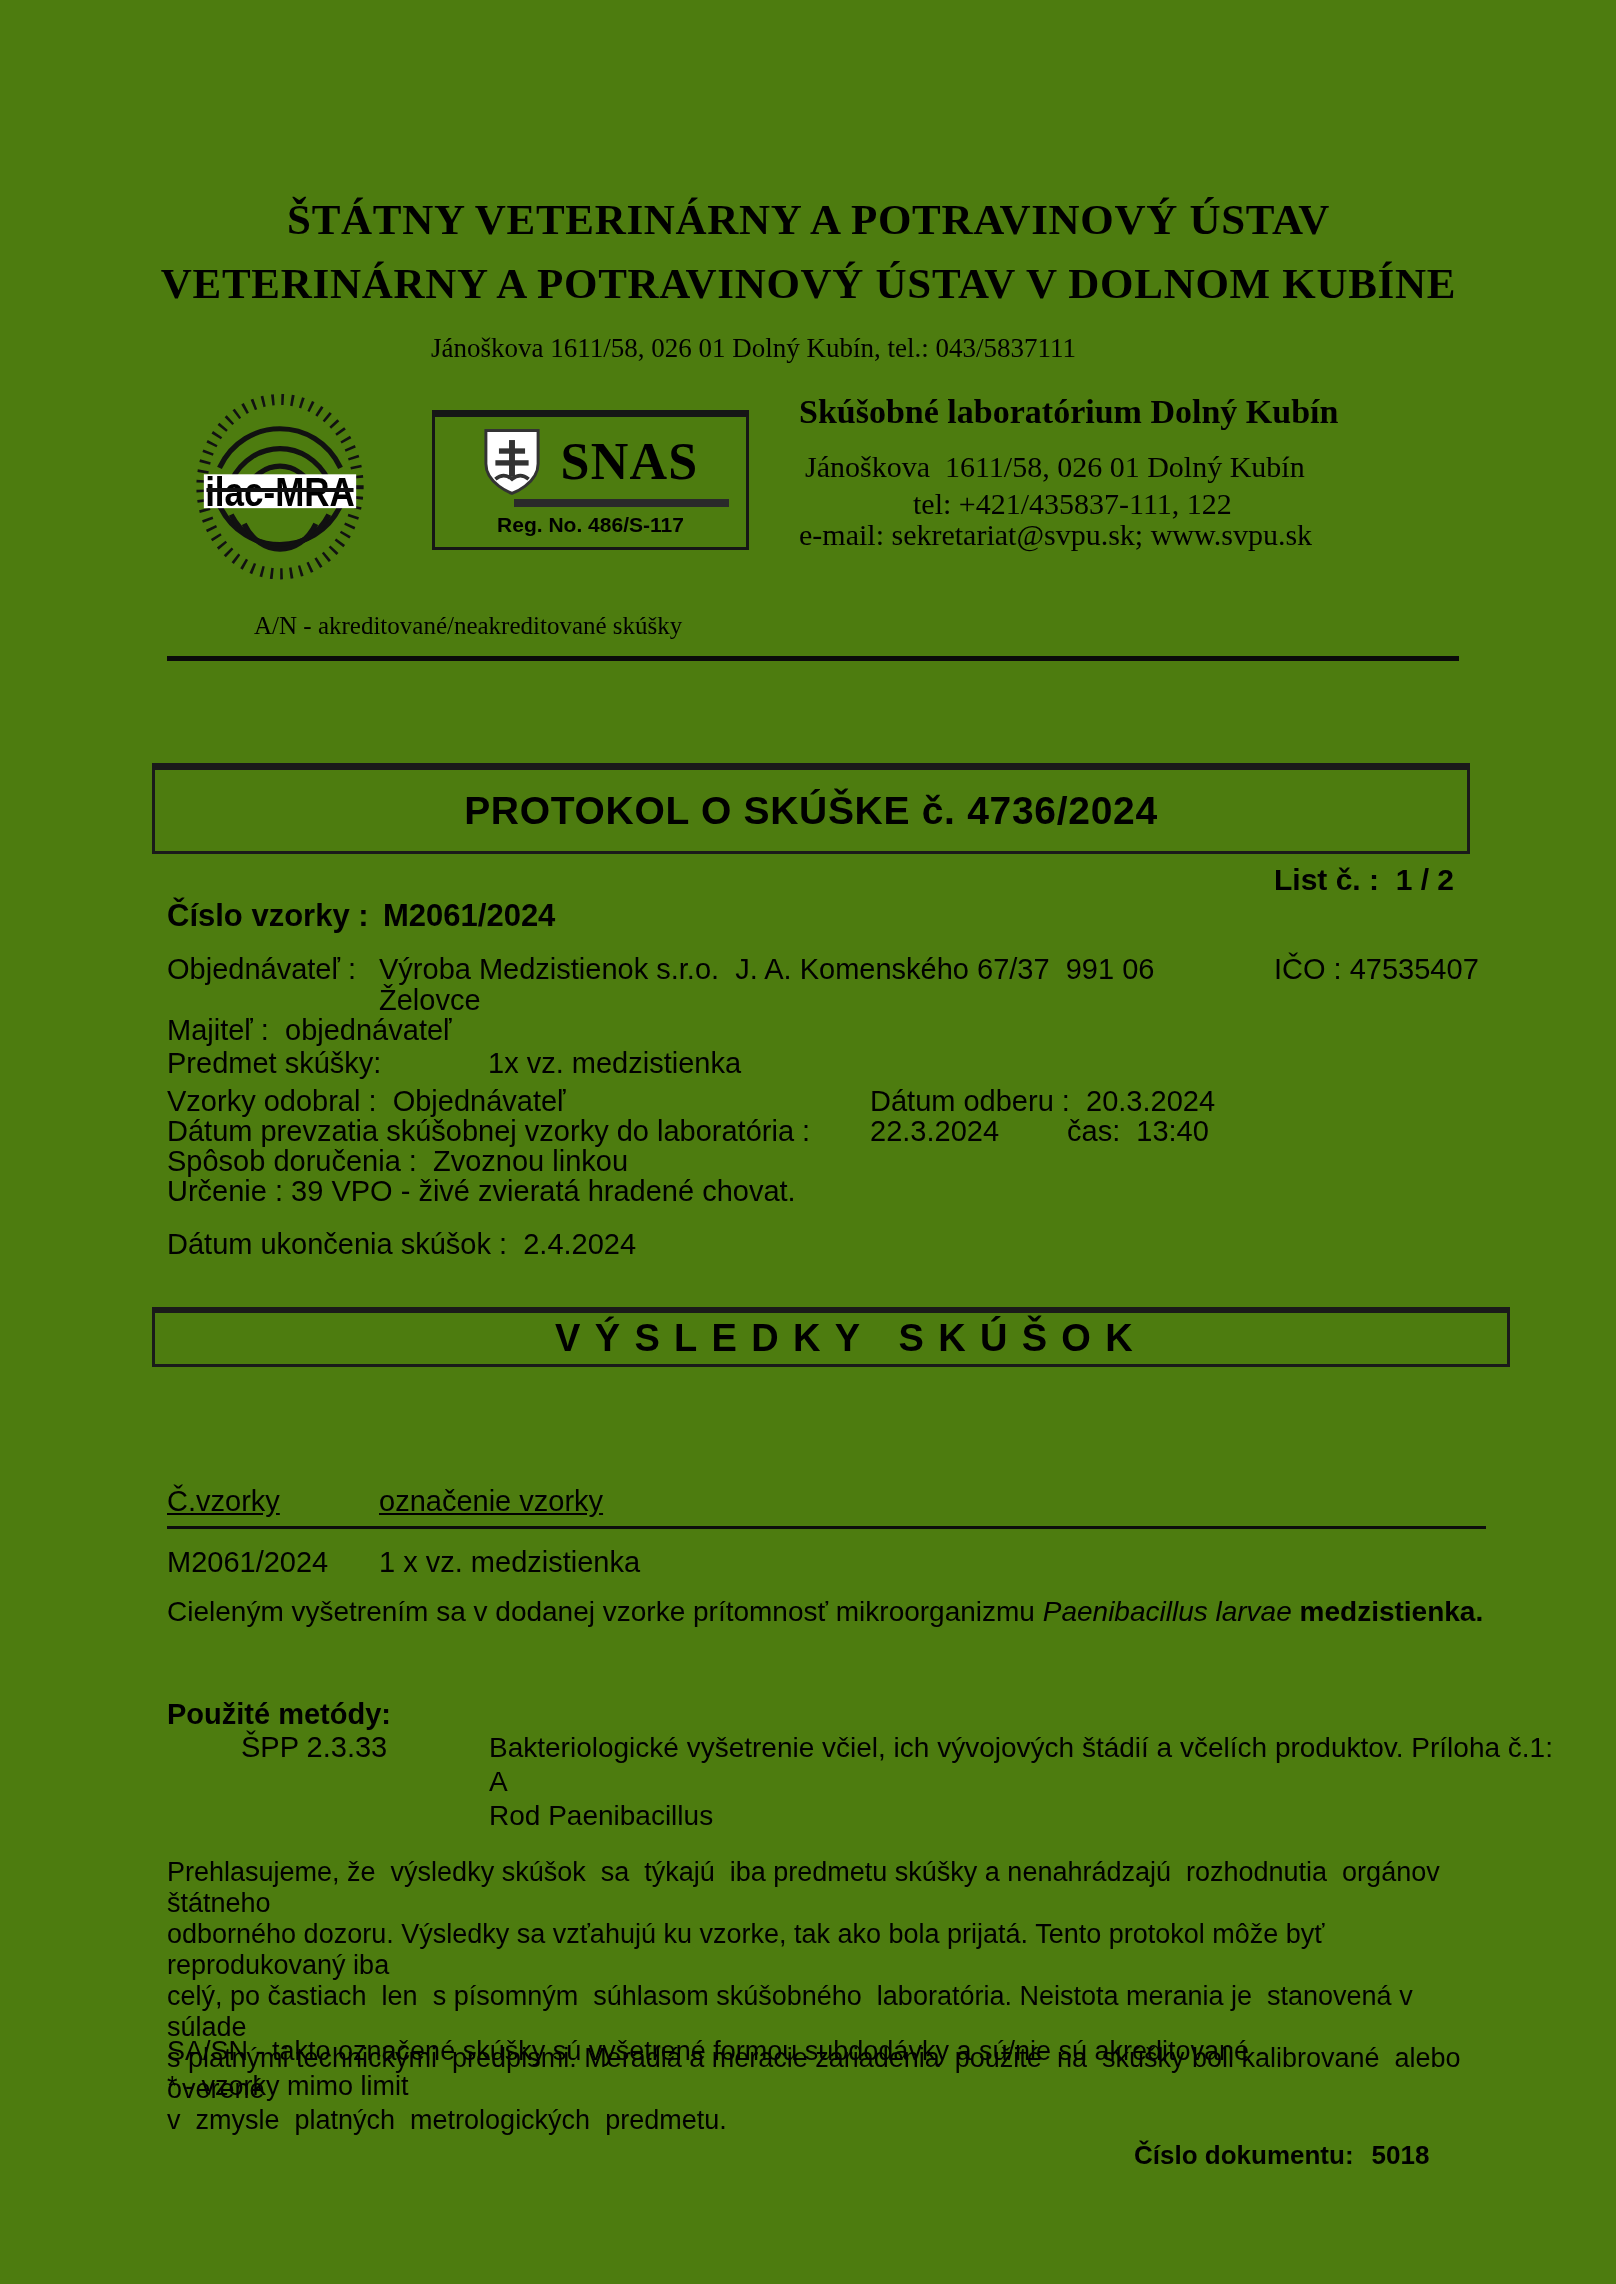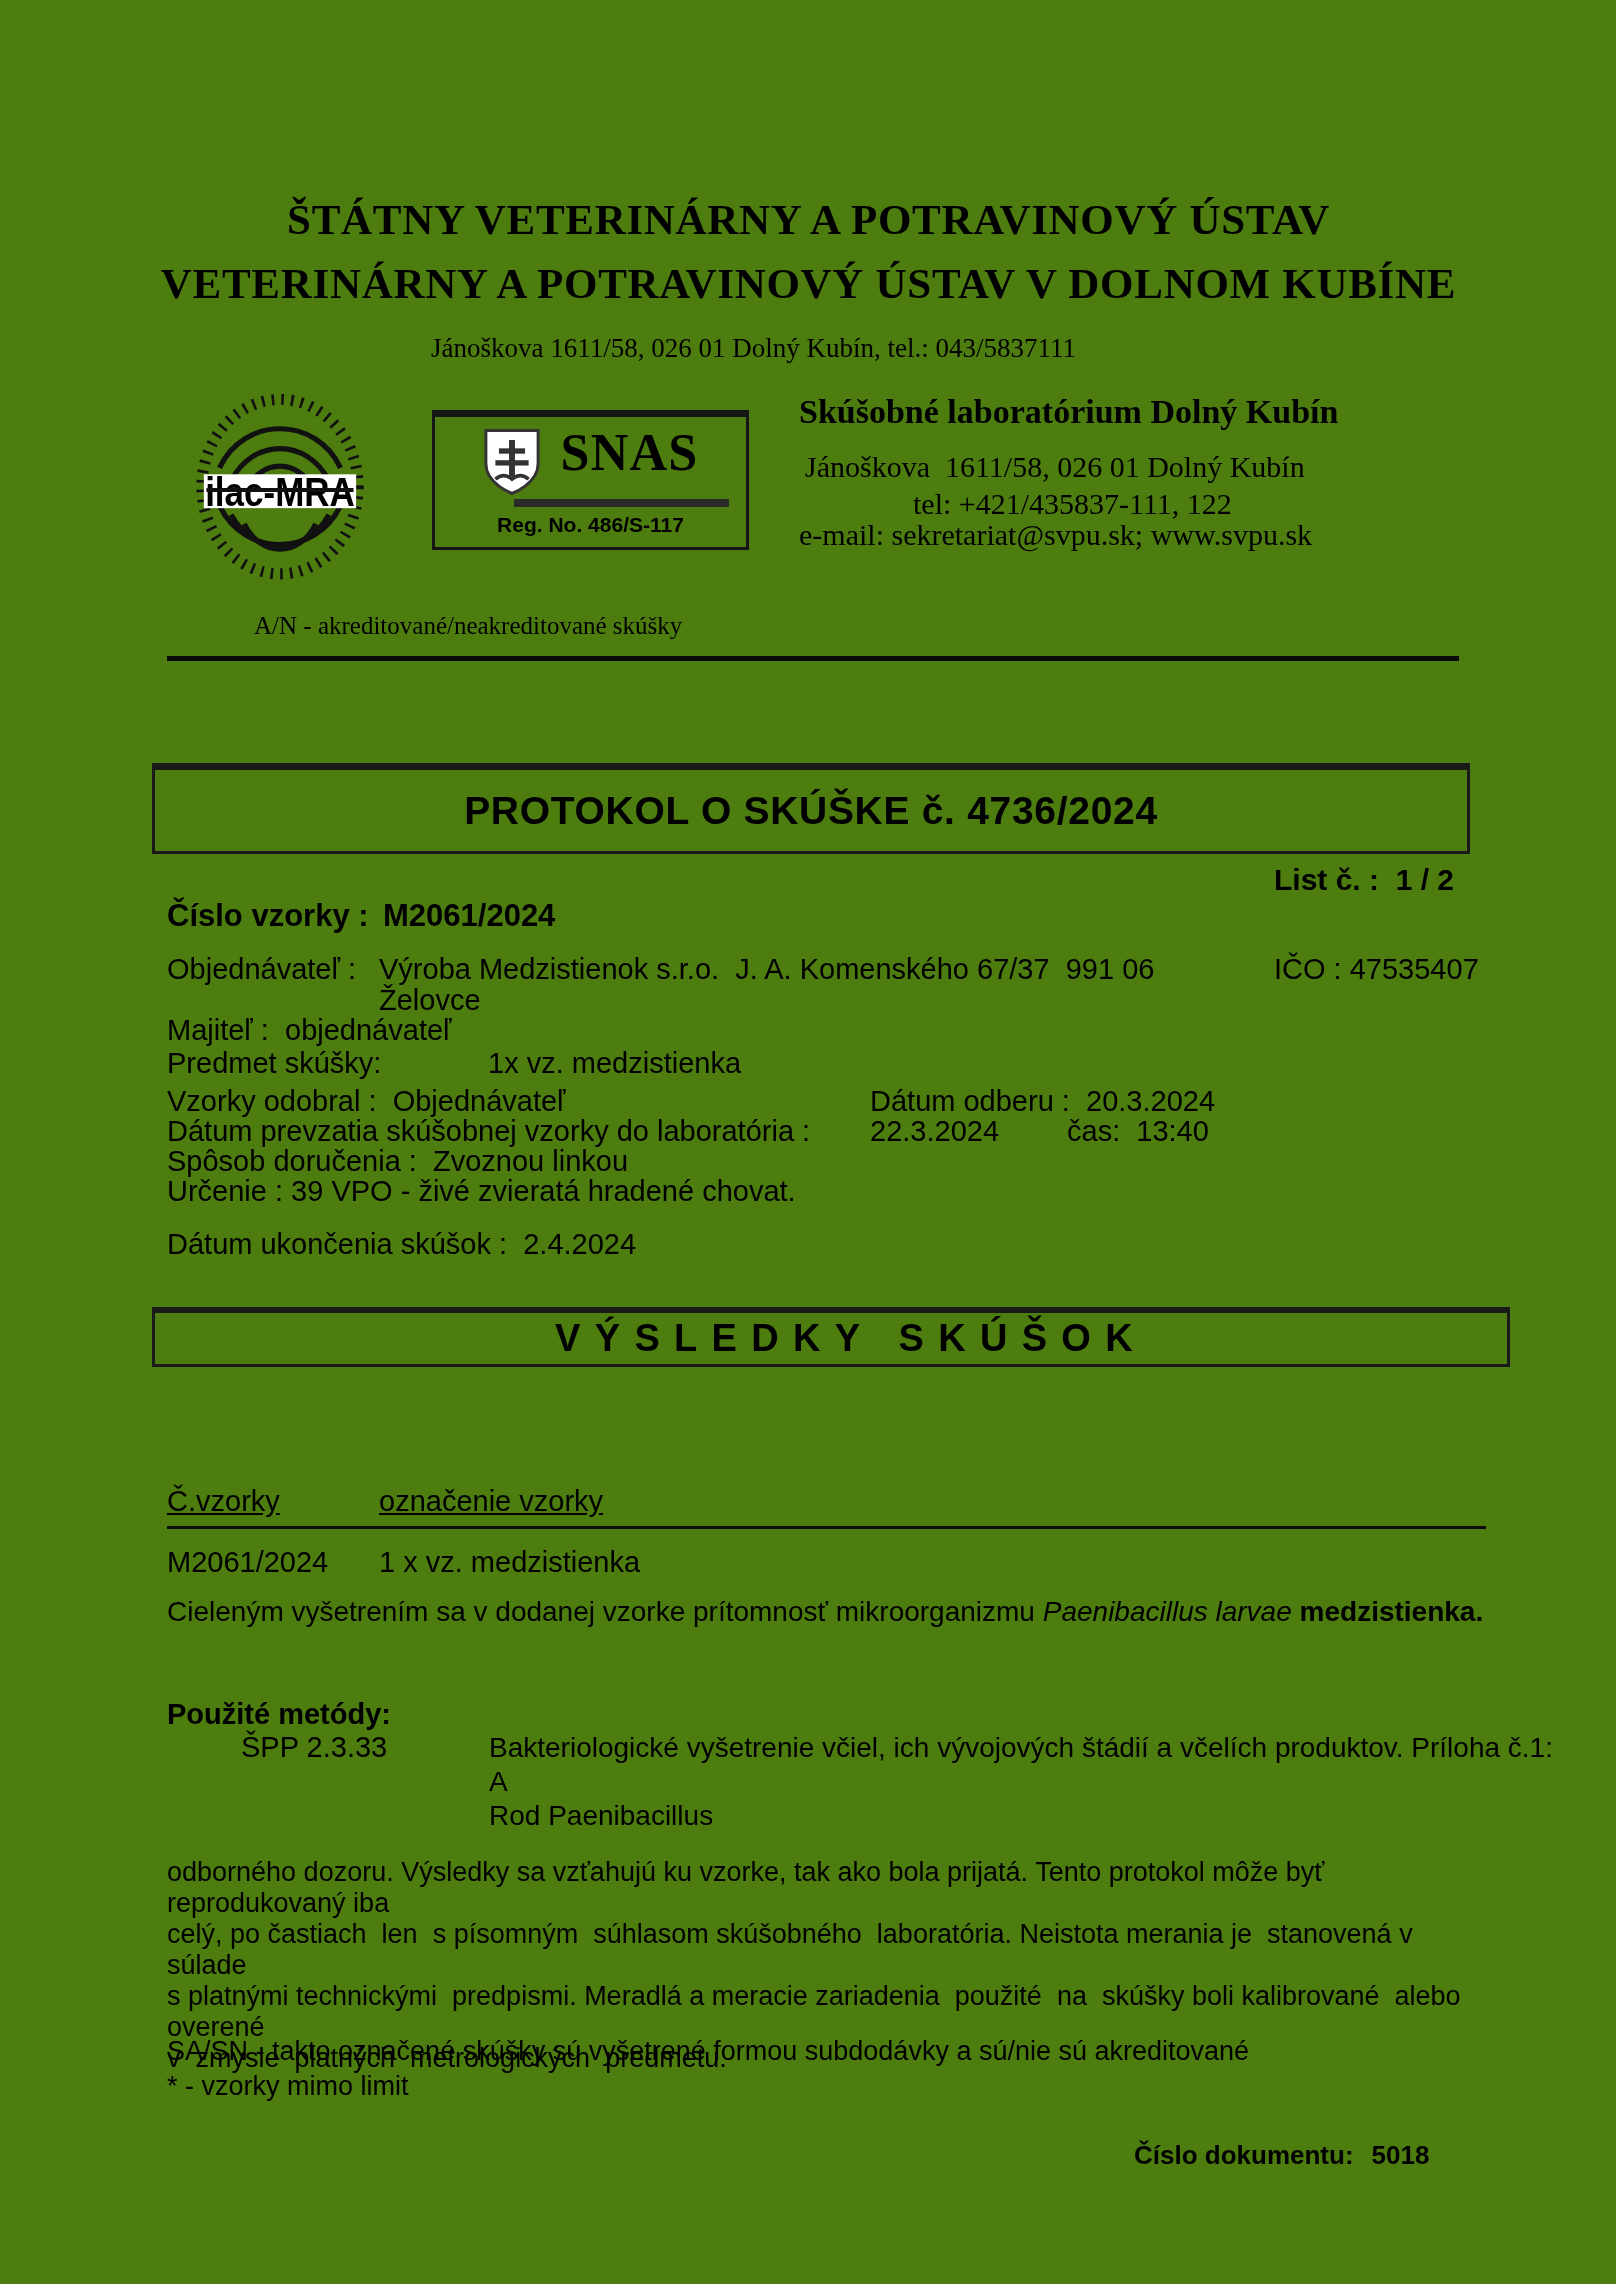--- a/index.html
+++ b/index.html
@@ -11,21 +11,21 @@
   .b{font-weight:bold;}
   .center{width:100%;text-align:center;}
 
   .title1{top:195px;font-size:43px;letter-spacing:0.7px;}
   .title2{top:259px;font-size:43px;letter-spacing:0.7px;}
   .addr{top:333px;font-size:27px;transform:translateX(-55px);}
 
   .ilac{left:192px;top:391px;}
   .snasbox{left:432px;top:410px;width:311px;height:130px;border:3.9px solid #161616;border-top-width:7.2px;
            display:flex;flex-direction:column;align-items:center;justify-content:center;}
-  .snasrow{display:flex;gap:18px;}
+  .snasrow{display:flex;align-items:center;gap:18px;}
   .snastxt{font-family:"Liberation Serif",serif;font-weight:bold;font-size:52px;letter-spacing:1.3px;line-height:1;}
   .snasbar{width:215px;height:7.2px;background:#2a2a2a;margin:2.6px 0 6.5px 62px;}
   .snasreg{font-size:21px;font-weight:bold;text-align:center;}
 
   .labname{left:799px;top:393px;font-size:34px;}
   .labaddr{left:805px;top:450px;font-size:30px;}
   .labtel{left:913px;top:487px;font-size:30px;}
   .labmail{left:799px;top:518px;font-size:30px;}
 
   .annote{left:254px;top:612px;font-size:25px;}
@@ -178,20 +178,21 @@
   <div class="abs statement pre"><span>Cieleným vyšetrením sa v dodanej vzorke prítomnosť mikroorganizmu </span><i>Paenibacillus larvae</i><span class="b"> medzistienka.</span></div>
 
   <div class="abs mtitle">Použité metódy:</div>
   <div class="abs mcode pre">ŠPP 2.3.33</div>
   <div class="abs mdesc">
     <div class="pre">Bakteriologické vyšetrenie včiel, ich vývojových štádií a včelích produktov. Príloha č.1:  A</div>
     <div class="pre">Rod Paenibacillus</div>
   </div>
 
   <div class="abs disc">
+    <div class="pre">Prehlasujeme, že  výsledky skúšok  sa  týkajú  iba predmetu skúšky a nenahrádzajú  rozhodnutia  orgánov štátneho</div>
     <div class="pre">odborného dozoru. Výsledky sa vzťahujú ku vzorke, tak ako bola prijatá. Tento protokol môže byť reprodukovaný iba</div>
     <div class="pre">celý, po častiach  len  s písomným  súhlasom skúšobného  laboratória. Neistota merania je  stanovená v súlade</div>
     <div class="pre">s platnými technickými  predpismi. Meradlá a meracie zariadenia  použité  na  skúšky boli kalibrované  alebo overené</div>
     <div class="pre">v  zmysle  platných  metrologických  predmetu.</div>
   </div>
 
   <div class="abs note1">SA/SN - takto označené skúšky sú vyšetrené formou subdodávky a sú/nie sú akreditované</div>
   <div class="abs note2">* - vzorky mimo limit</div>
 
   <div class="abs docno">

